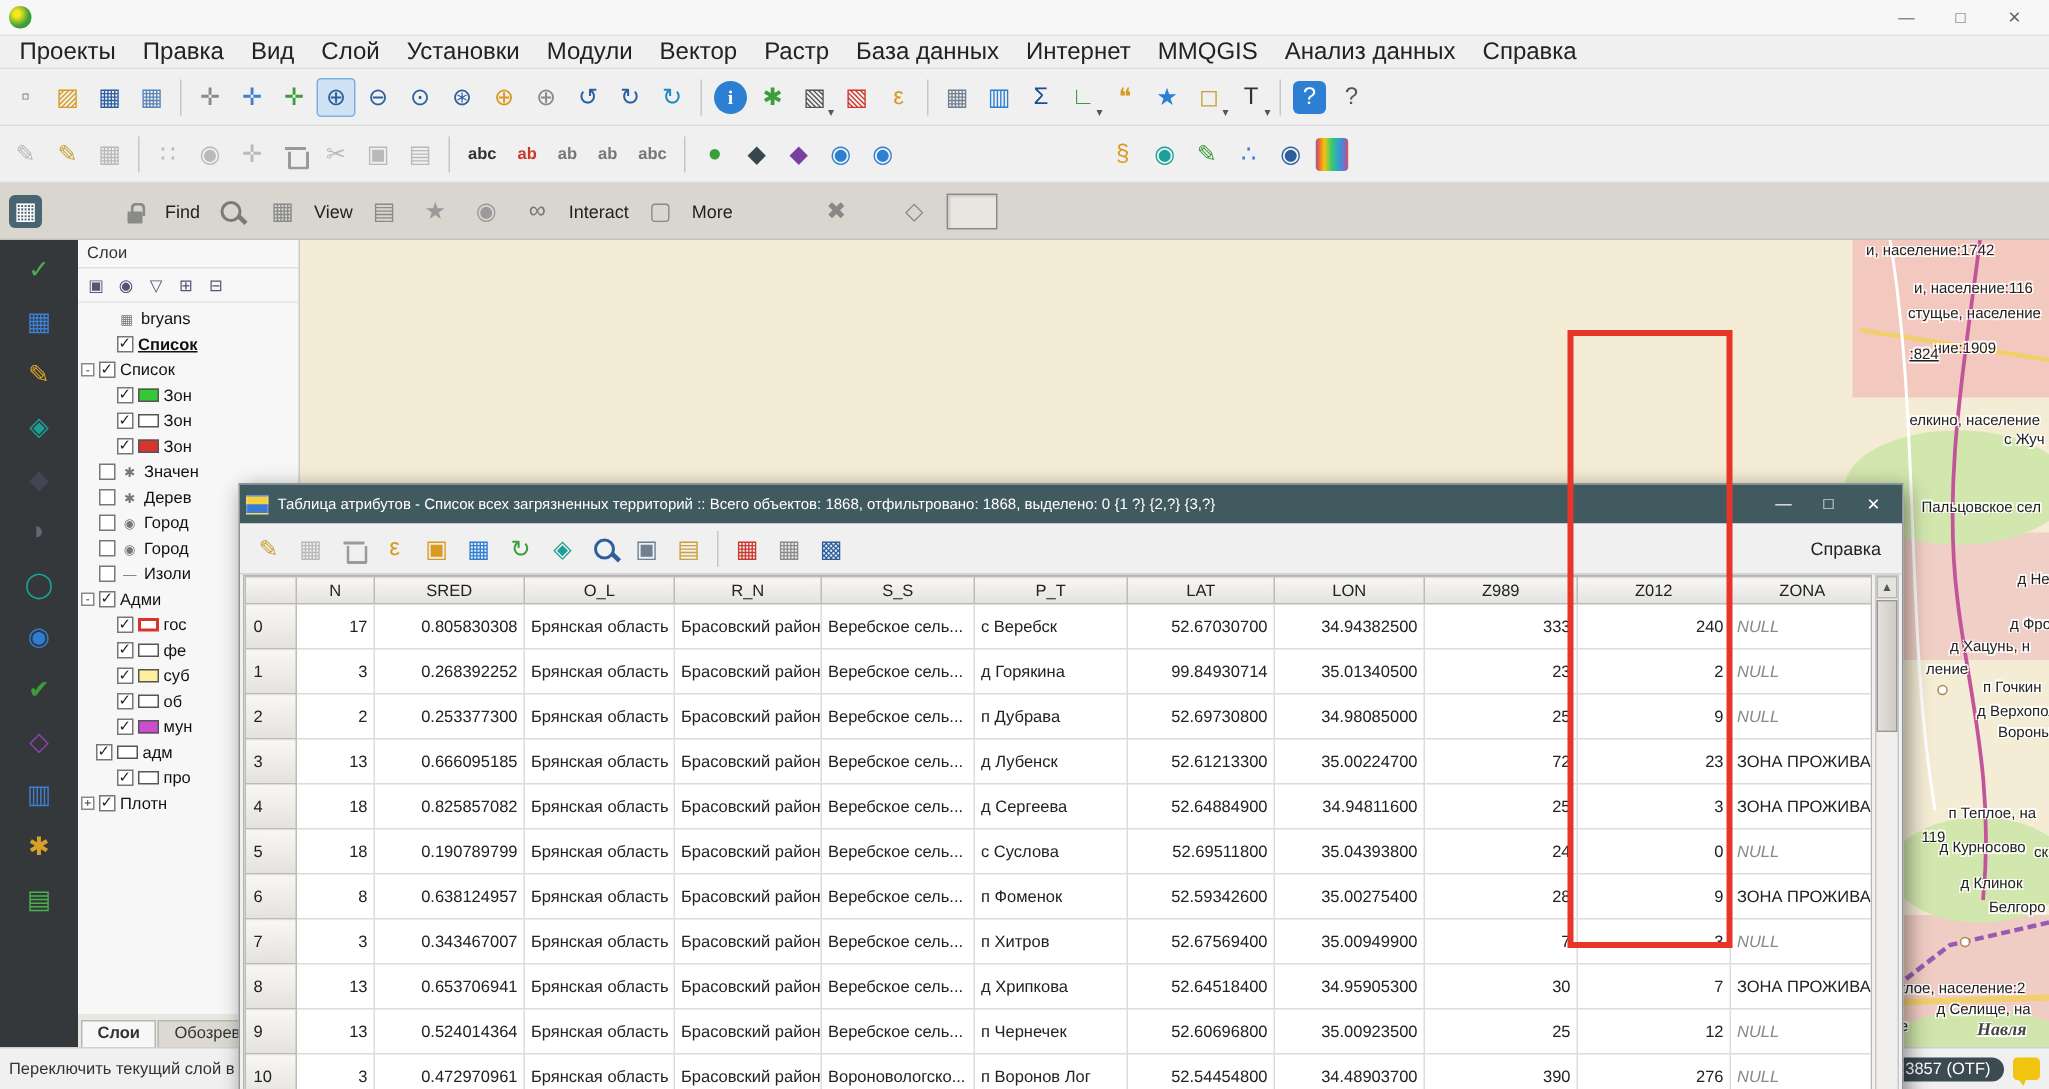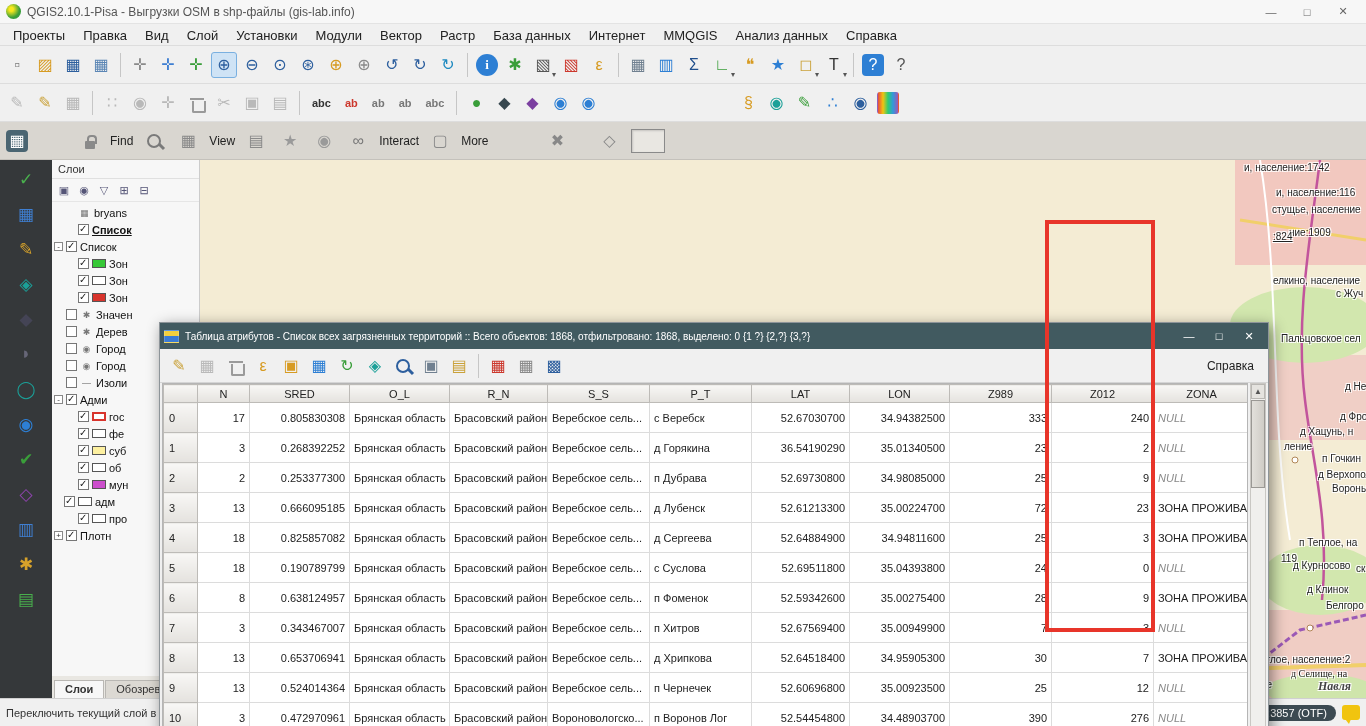--- a/index.html
+++ b/index.html
@@ -8,21 +8,21 @@
 
 
 .titlebar{position:absolute;left:0;top:0;right:0;height:24px;background:#f7f7f7;border-bottom:1px solid #e3e3e3;display:flex;align-items:center;padding:0 6px;gap:6px}
 .app-logo{width:15px;height:15px;border-radius:50%;background:radial-gradient(circle at 35% 35%,#f8e71c 15%,#3a9e3a 60%);display:inline-block}
 .titlebar .title{color:#555;font-size:12px;white-space:nowrap;overflow:hidden}
 .win-controls{margin-left:auto;display:flex;gap:2px}
 .win-btn{width:34px;height:20px;display:flex;align-items:center;justify-content:center;color:#666;font-size:11px;cursor:default}
 
 
 .menubar{position:absolute;left:0;top:25px;right:0;height:21px;display:flex;align-items:center;background:#f0f0f0;border-bottom:1px solid #ddd;padding-left:4px}
-.menu-item{padding:2px 9px;font-size:13px;color:#222;white-space:nowrap}
+.menu-item{padding:2px 9px;font-size:16px;color:#222;white-space:nowrap}
 
 
 .tbrow{position:absolute;left:0;right:0;display:flex;align-items:center;gap:2px;padding:0 4px;background:#f0f0f0;border-bottom:1px solid #ddd}
 .tb1{top:46px;height:38px}
 .tb2{top:84px;height:38px}
 .tb3{top:122px;height:38px;background:#d9d6d0;gap:8px;border-bottom:1px solid #c4c1bb}
 .ticon{position:relative;width:26px;height:26px;display:inline-flex;align-items:center;justify-content:center;font-size:16px;border-radius:3px;border:1px solid transparent;flex:none}
 .ticon.wide{width:auto;padding:0 5px;font-size:11px;font-weight:bold}
 .ticon.pressed{background:#cfe3f5;border-color:#7ab0e0}
 .ticon.badge{width:22px;height:22px;border-radius:4px;margin:2px}
@@ -120,21 +120,20 @@
 .bubble-icon::after{content:"";position:absolute;left:3px;bottom:-4px;border-left:4px solid transparent;border-right:2px solid transparent;border-top:5px solid #f1c40f}
 .sb-pencil{color:#caa23a;font-size:13px}
 </style>
 </head>
 <body>
 
 <div class="app">
 
   <div class="titlebar">
     <span class="app-logo"></span>
-    <span class="title">QGIS2.10.1-Pisa - Выгрузки OSM в shp-файлы (gis-lab.info)</span>
     <span class="win-controls">
       <span class="win-btn">—</span>
       <span class="win-btn">□</span>
       <span class="win-btn">✕</span>
     </span>
   </div>
 
   <div class="menubar">
       <span class="menu-item">Проекты</span>
       <span class="menu-item">Правка</span>
@@ -295,21 +294,21 @@
         <span class="maplabel" style="left: 88px; top: 504px;">ление:598</span>
         <span class="maplabel town" style="left: 156px; top: 505px;">Унеча</span>
         <span class="maplabel" style="left: 103px; top: 519px;">Шапочка, население</span>
         <span class="maplabel" style="left: 228px; top: 493px;">д Коробоничи, население:</span>
         <span class="maplabel" style="left: 451px; top: 511px;">д Пушкари, население:22</span>
         <span class="maplabel" style="left: 556px; top: 523px;">Молотино</span>
         <span class="maplabel" style="left: 627px; top: 494px;">д Тщань, население:1</span>
         <span class="maplabel" style="left: 877px; top: 494px;">С Мирковы Уты, население:29</span>
         <span class="maplabel" style="left: 1042px; top: 494px;">п Круглое, население:2</span>
         <span class="maplabel" style="left: 981px; top: 519px;">д Липки, население</span>
-        <span class="maplabel" style="left: 1091px; top: 508px; font-family: Liberation Serif, serif;">д Селище, на</span>
+        <span class="maplabel" style="left: 1091px; top: 508px;">д Селище, на</span>
         <span class="maplabel town" style="left: 1118px; top: 519px;">Навля</span>
       </div>
 
     <div class="left-strip">
         <span class="lsicon" style="color: rgb(73, 176, 77);">✓</span>
         <span class="lsicon" style="color: rgb(63, 127, 210);">▦</span>
         <span class="lsicon" style="color: rgb(215, 162, 42);">✎</span>
         <span class="lsicon" style="color: rgb(27, 160, 152);">◈</span>
         <span class="lsicon" style="color: rgb(68, 68, 85);">◆</span>
         <span class="lsicon" style="color: rgb(102, 102, 119);">◗</span>
@@ -515,21 +514,21 @@
                 <td class="null">NULL</td>
               </tr>
               <tr>
                 <th class="rowhdr">1</th>
                 <td class="num">3</td>
                 <td class="num">0.268392252</td>
                 <td>Брянская область</td>
                 <td>Брасовский район</td>
                 <td>Веребское сель...</td>
                 <td>д Горякина</td>
-                <td class="num">36.54190290</td>
+                <td class="num">99.84930714</td>
                 <td class="num">35.01340500</td>
                 <td class="num">23</td>
                 <td class="num">2</td>
                 <td class="null">NULL</td>
               </tr>
               <tr>
                 <th class="rowhdr">2</th>
                 <td class="num">2</td>
                 <td class="num">0.253377300</td>
                 <td>Брянская область</td>

